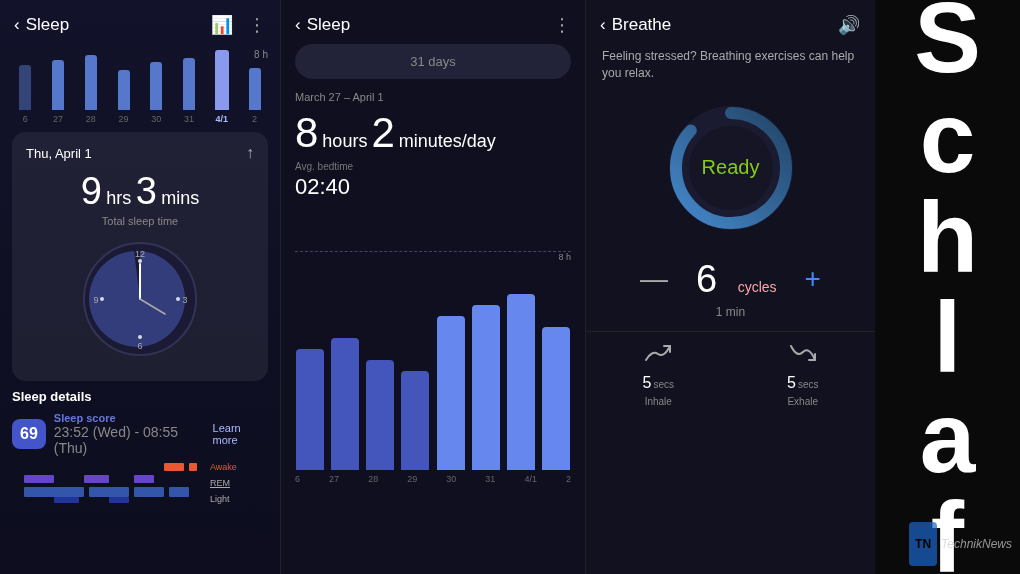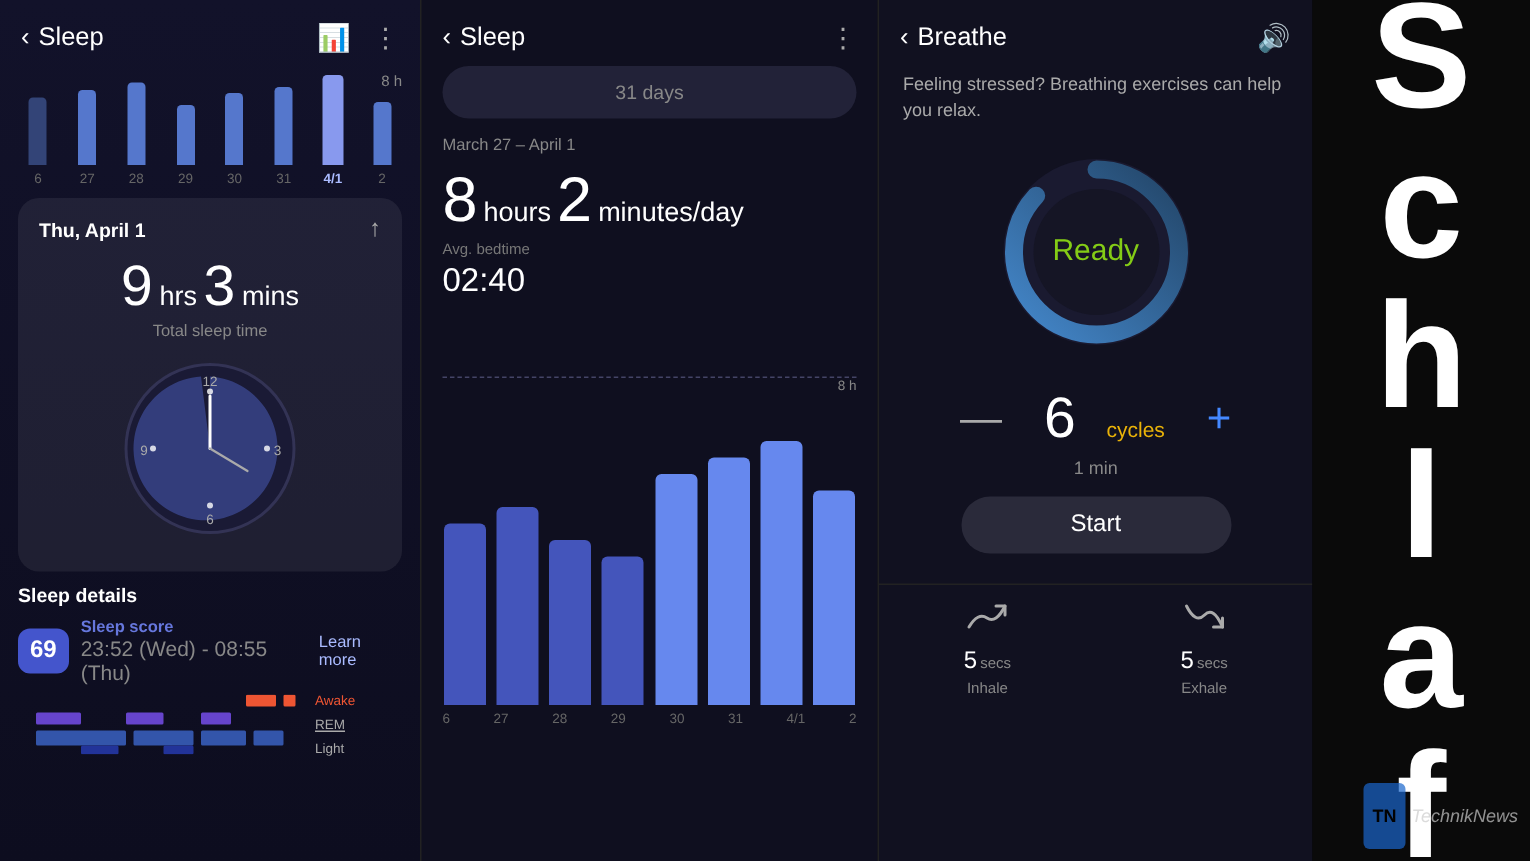--- a/index.html
+++ b/index.html
@@ -151,21 +151,21 @@
     .p1-date-row {
       display: flex;
       align-items: center;
       justify-content: space-between;
       margin-bottom: 8px;
     }
 
     .p1-date-text {
       color: #fff;
       font-size: 13px;
-      font-weight: 700;
+      font-weight: 400;
     }
 
     .p1-share-icon {
       color: #aaa;
       font-size: 16px;
     }
 
     .p1-sleep-time {
       text-align: center;
       margin-bottom: 2px;
@@ -846,29 +846,28 @@
       </svg>
       <span class="p3-ready-text">Ready</span>
     </div>
   </div>
 
   <div class="p3-controls">
     <span class="p3-minus">—</span>
     <div class="p3-cycles">
       <div>
         <span class="p3-cycles-num">6</span>
-        <span style="color:#eab308;font-size:14px;margin-left:16px;">cycles</span>
+        <span style="color:#fca5a5;font-size:14px;margin-left:16px;">cycles</span>
       </div>
     </div>
     <span class="p3-plus">+</span>
   </div>
 
   <div class="p3-duration">1 min</div>
 
-  <button class="p3-start-btn">Start</button>
 
   <div class="p3-bottom-stats">
     <div class="p3-stat">
       <span class="p3-stat-icon">
         <svg width="28" height="22" viewBox="0 0 28 22">
           <path d="M2 18 Q8 8 14 12 Q20 16 26 4" stroke="#aaa" stroke-width="2" fill="none" stroke-linecap="round"></path>
           <path d="M20 4 L26 4 L26 10" stroke="#aaa" stroke-width="2" fill="none" stroke-linecap="round" stroke-linejoin="round"></path>
         </svg>
       </span>
       <div style="display:flex;align-items:baseline;gap:2px;">

